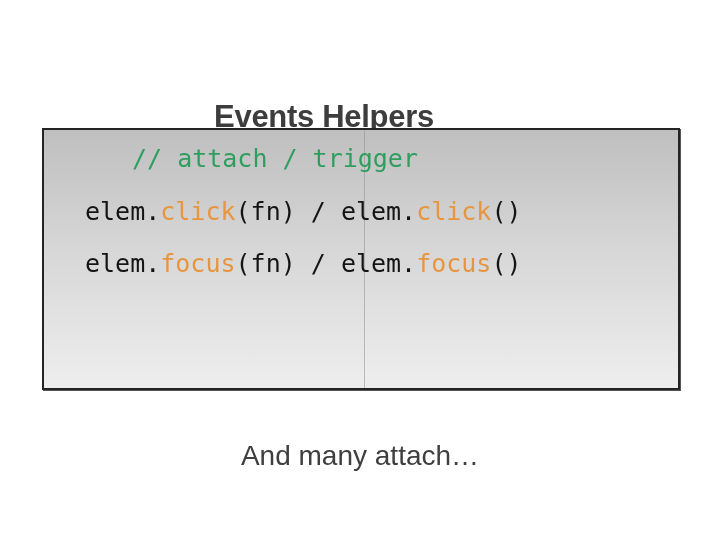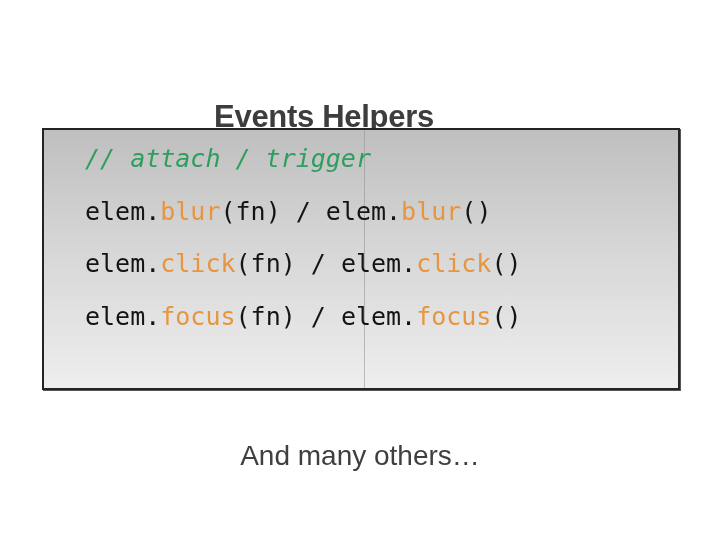--- a/index.html
+++ b/index.html
@@ -62,21 +62,21 @@
   }
   .code-line {
     height: 52.5px;
     line-height: 52.5px;
     white-space: pre;
     color: #141414;
     flex: none;
   }
   .tok-comment {
     color: #2e9e5e;
-    font-style: italic;
+    margin-left: 47px;
   }
   .tok-method {
     color: #e8953f;
   }
   .tok-plain {
     color: #141414;
   }
   .footer-note {
     position: absolute;
     top: 440px;
@@ -94,25 +94,24 @@
 
   <div class="slide-title">Events Helpers</div>
 
   <div class="code-box">
     <div class="box-divider"></div>
 
     <div class="code-lines">
 
       <div class="code-line"><span class="tok-comment">// attach / trigger</span></div>
 
-      <div class="code-line"><span class="tok-plain">elem.</span><span class="tok-method">blur</span><span class="tok-plain">(fn) / elem.</span><span class="tok-method">blur</span><span class="tok-plain">()</span></div>
 
       <div class="code-line"><span class="tok-plain">elem.</span><span class="tok-method">click</span><span class="tok-plain">(fn) / elem.</span><span class="tok-method">click</span><span class="tok-plain">()</span></div>
 
       <div class="code-line"><span class="tok-plain">elem.</span><span class="tok-method">focus</span><span class="tok-plain">(fn) / elem.</span><span class="tok-method">focus</span><span class="tok-plain">()</span></div>
 
 
     </div>
   </div>
 
-  <div class="footer-note">And many others…</div>
+  <div class="footer-note">And many attach…</div>
 
 </div>
 
 </body></html>

